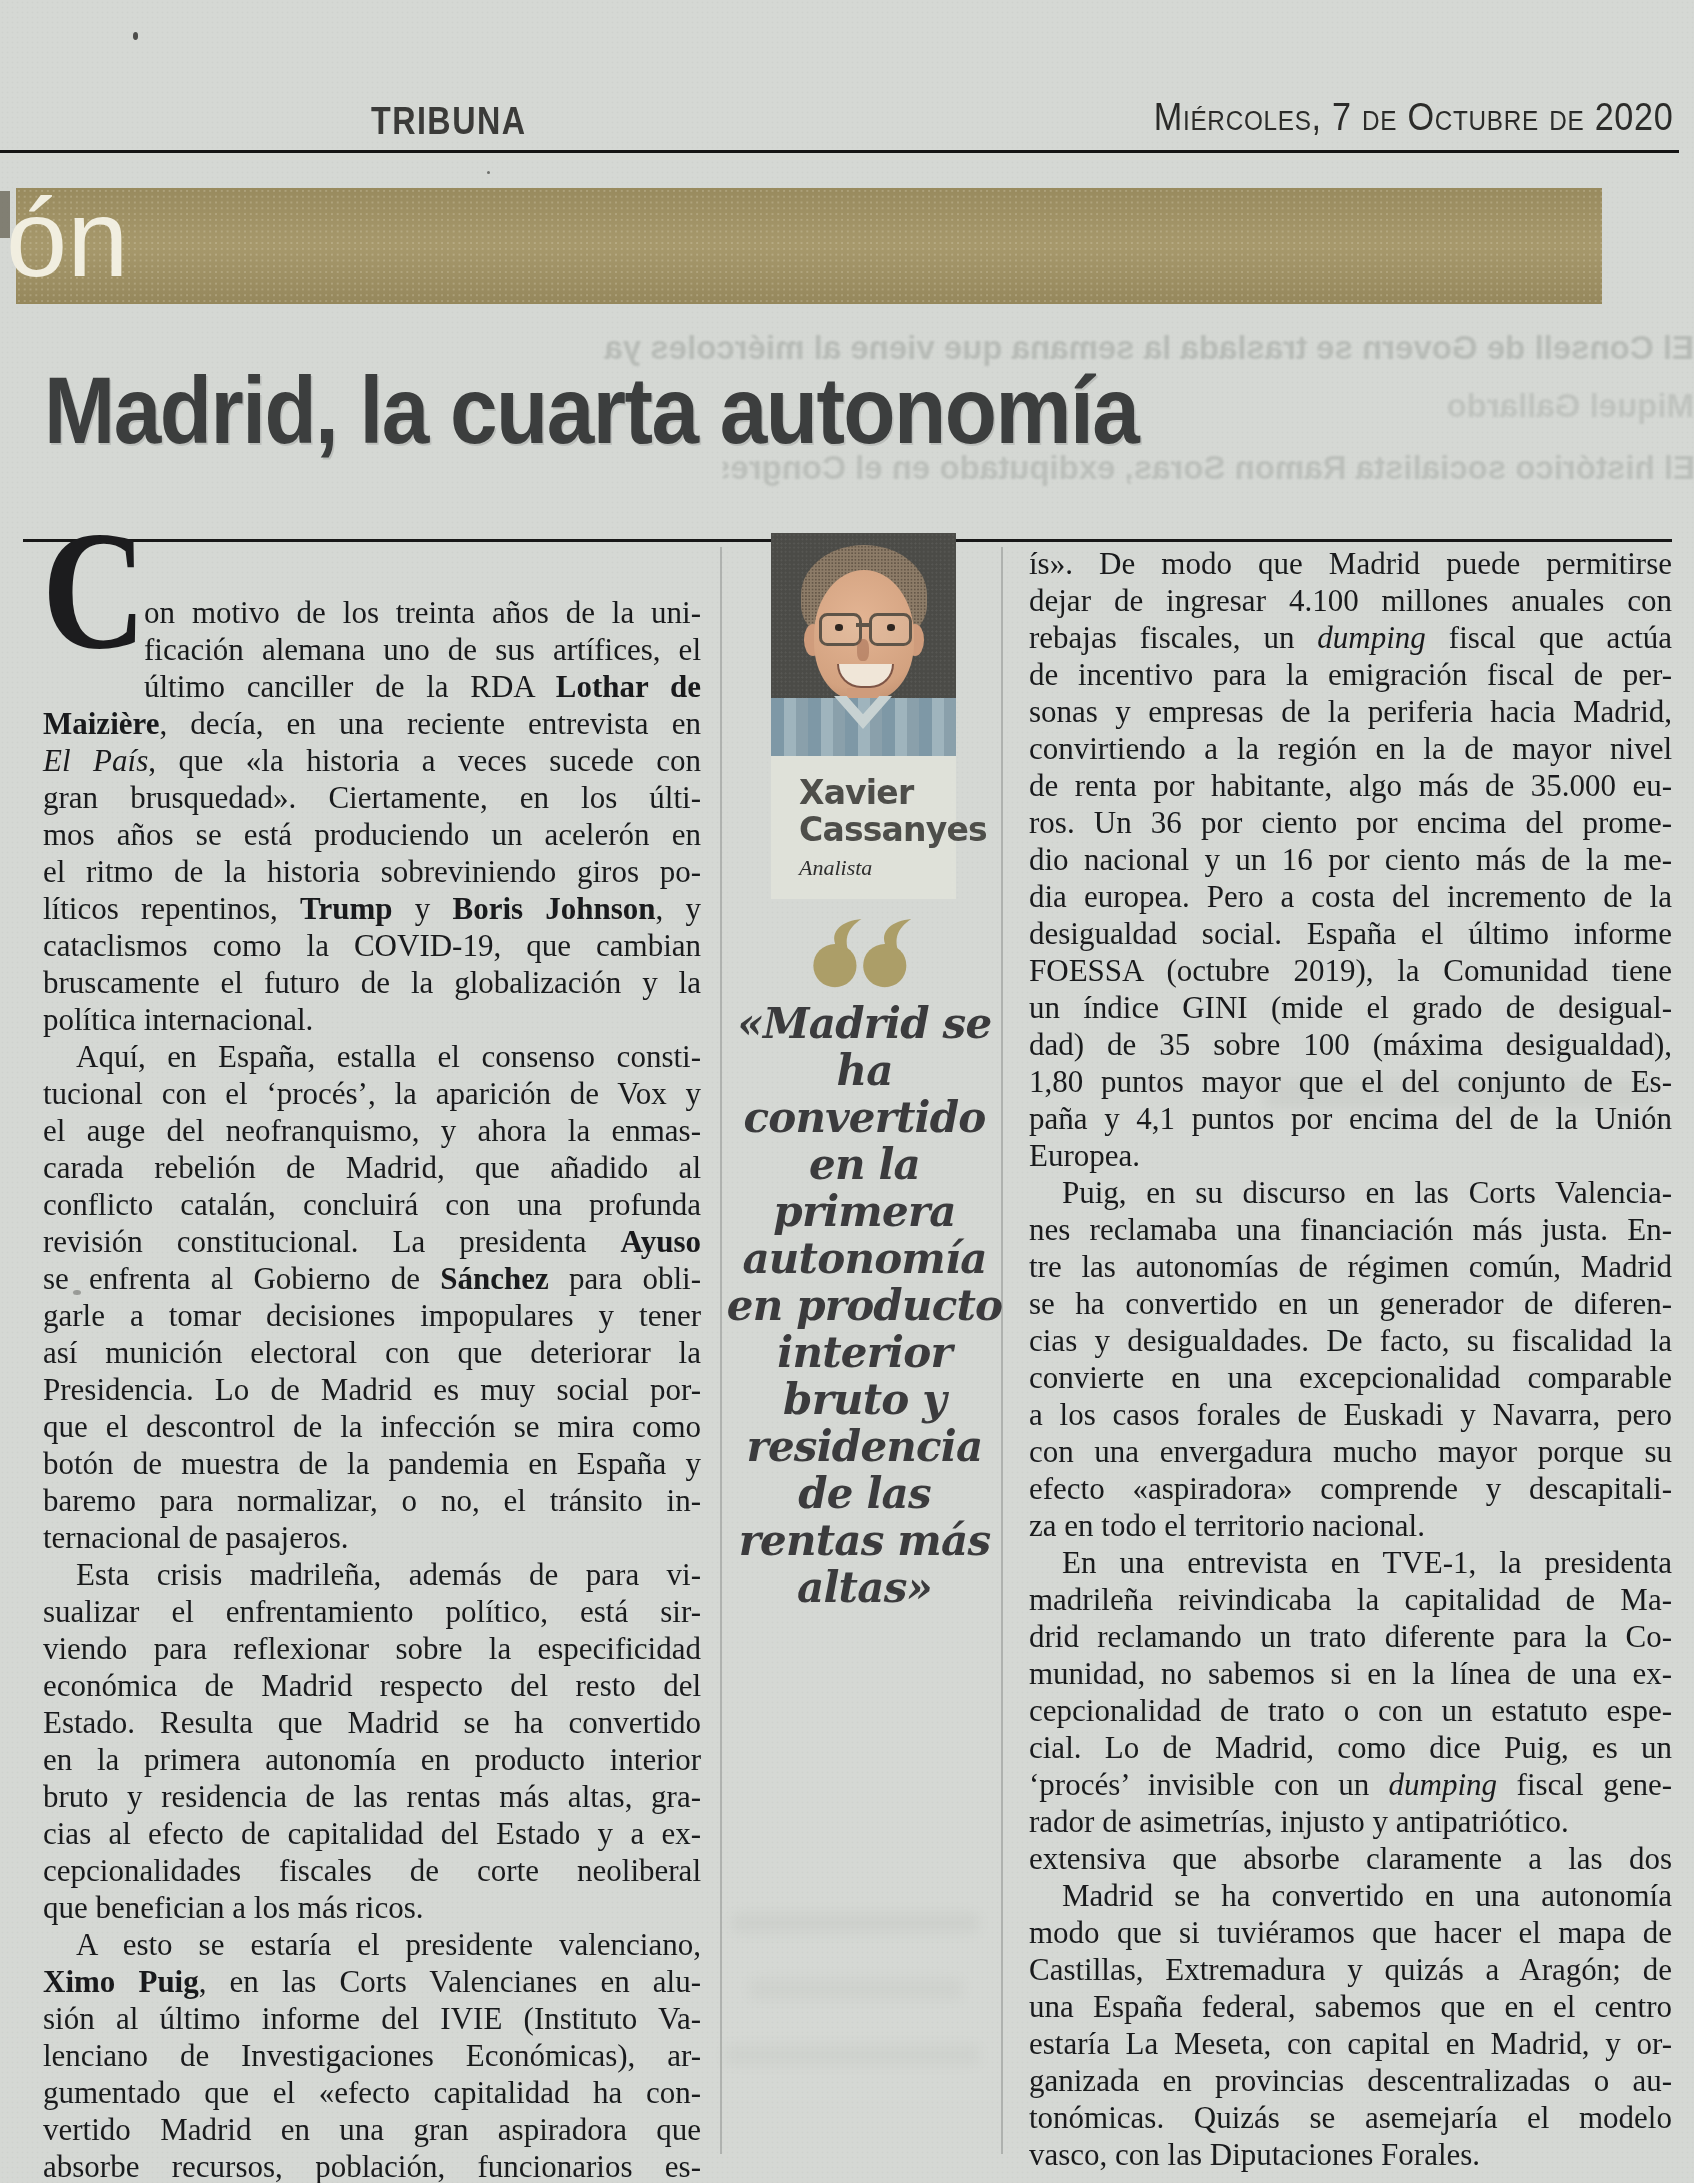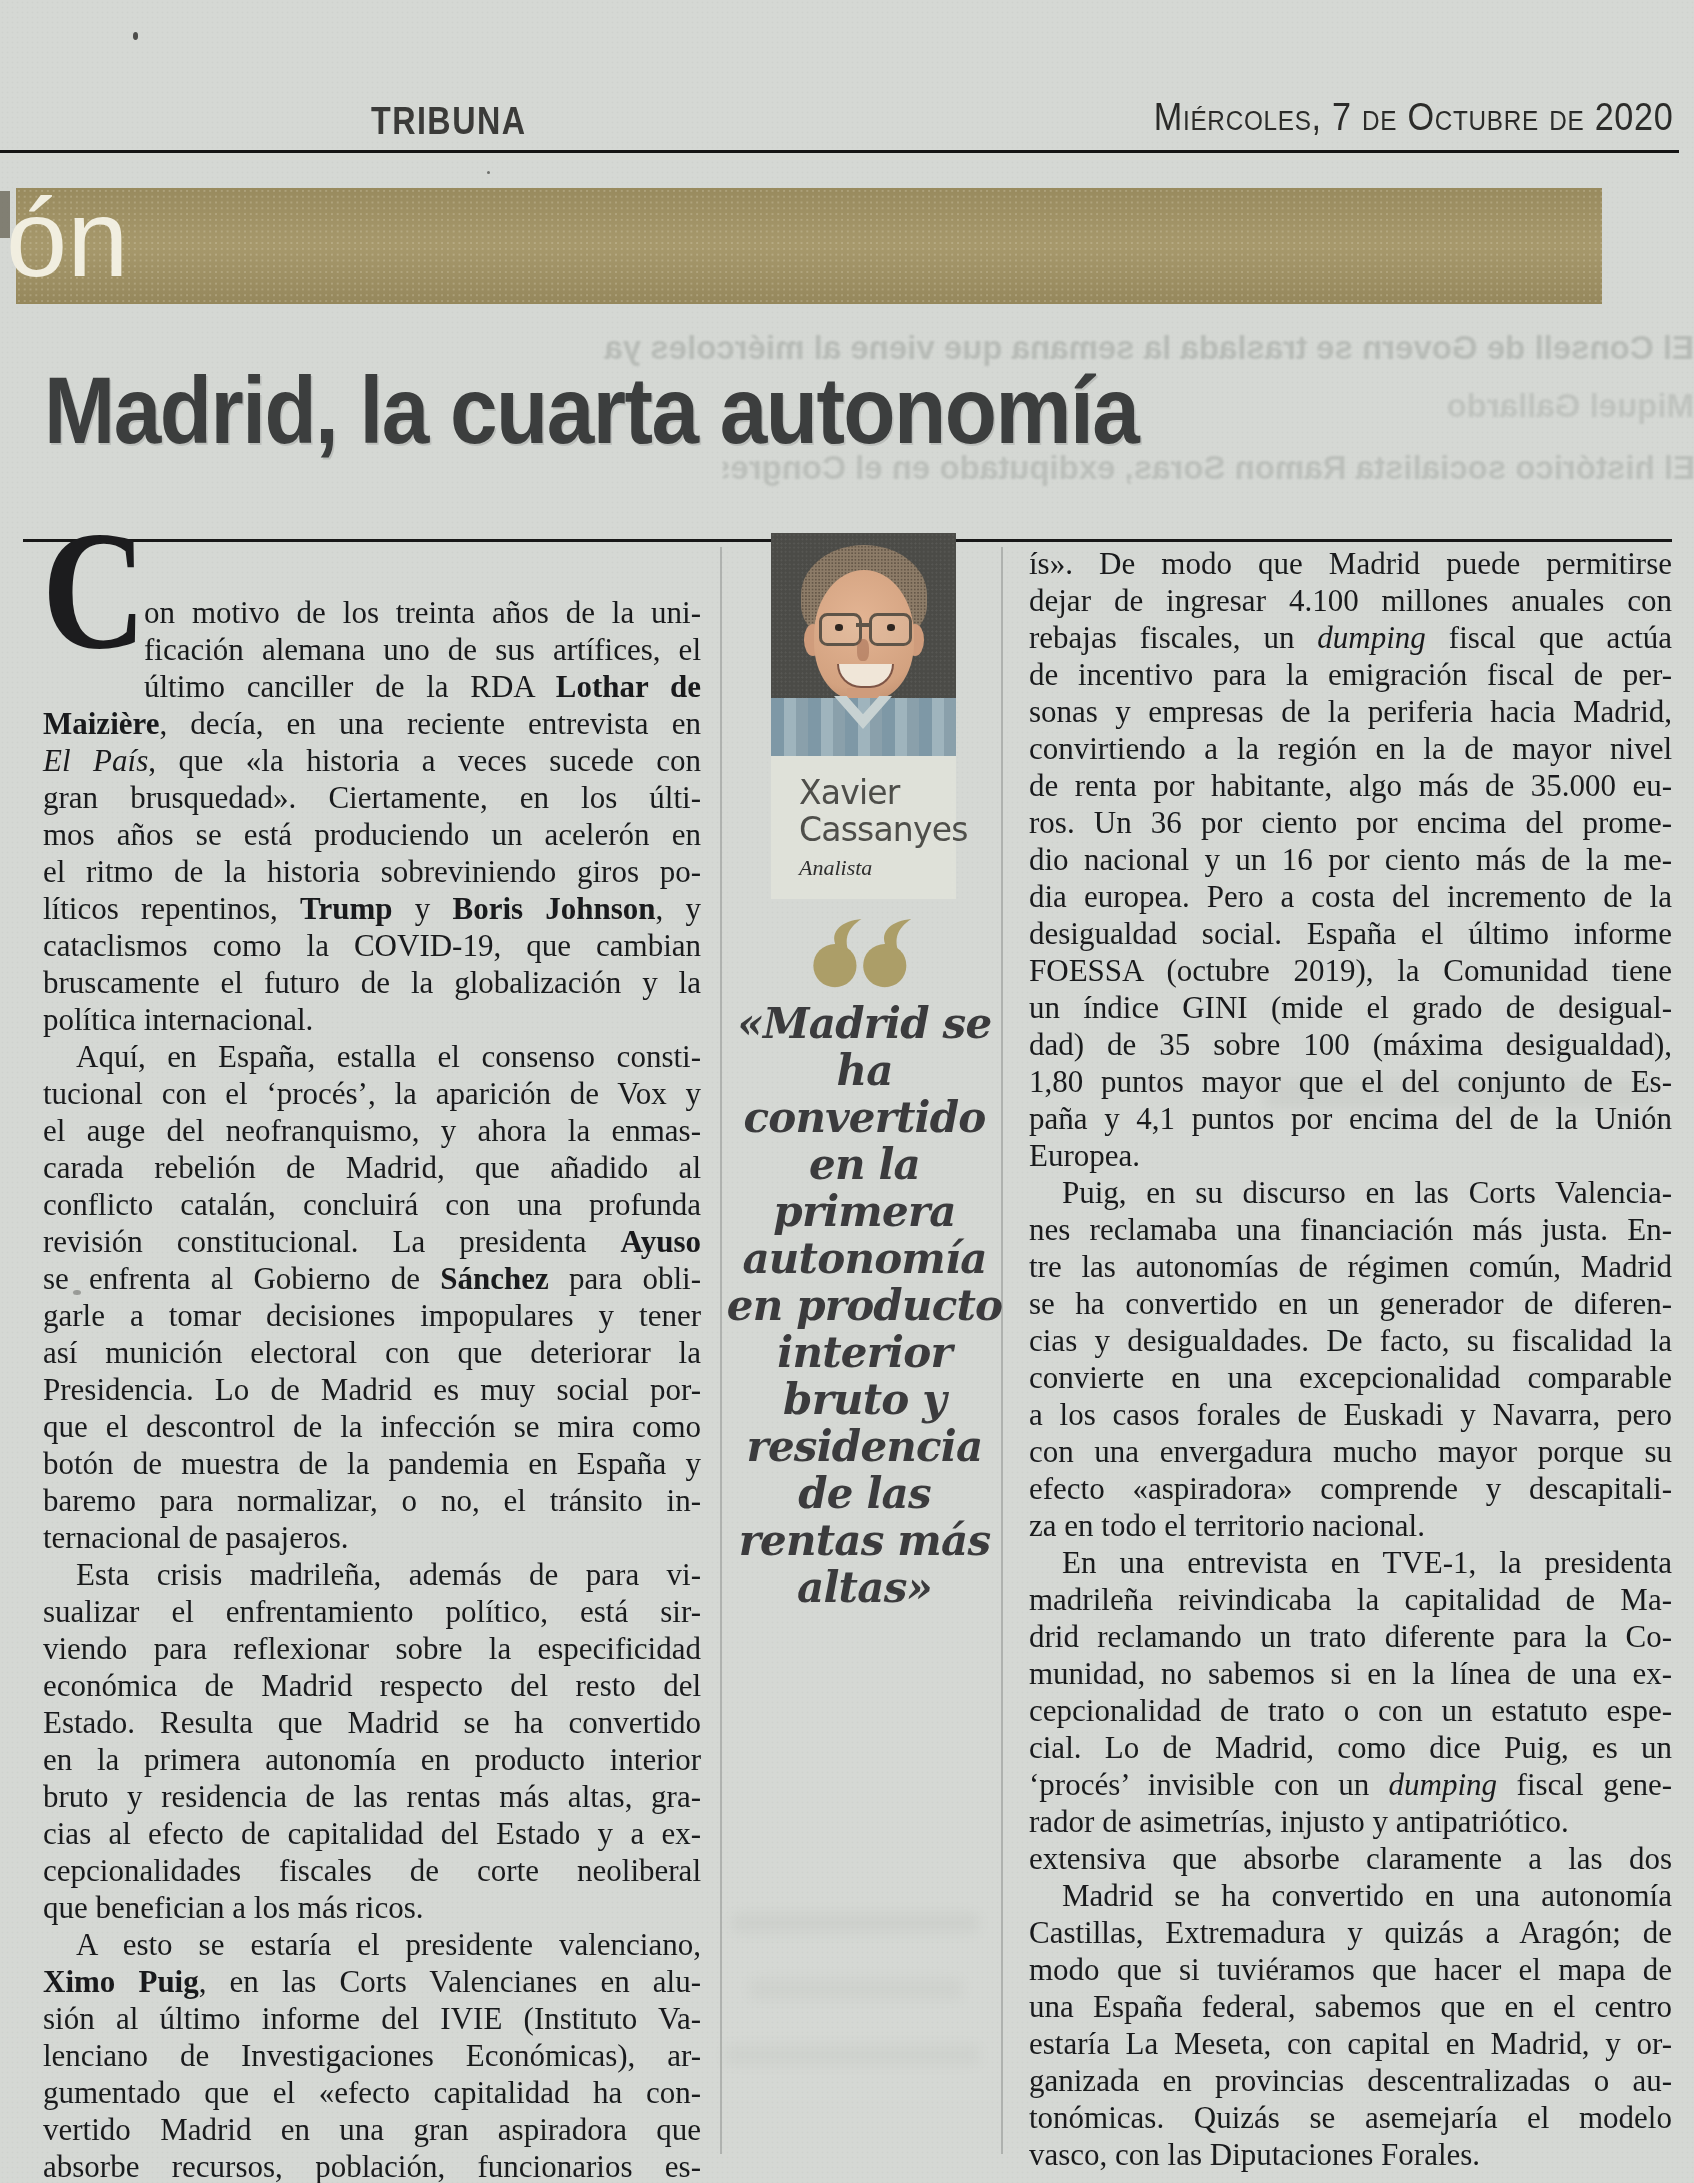--- a/index.html
+++ b/index.html
@@ -74,21 +74,21 @@
   .eye.le{left:13.3px;} .eye.re{left:65px;}
   .nose{position:absolute;left:86px;top:106px;width:11.6px;height:21.6px;border-radius:40%;background:rgba(150,95,70,.45);}
   .smile{position:absolute;left:66px;top:131px;width:53px;height:21.6px;border-radius:0 0 50px 50px;
         background:#f0e6d8;border:2.5px solid #7e5546;border-top:none;}
   .shirt{position:absolute;left:0;top:165px;width:185px;height:58px;
         background:repeating-linear-gradient(90deg,#7e98a6 0 13.3px,#9fb4bd 13.3px 25px,#8aa0ab 25px 37px);}
   .collar{position:absolute;left:63px;top:163px;width:58px;height:33px;background:#c8d2d2;
         clip-path:polygon(0 0,50% 100%,100% 0,78% 0,50% 55%,22% 0);}
   .neck{position:absolute;left:76px;top:155px;width:33px;height:21.6px;background:#cf9c7c;}
   .caption{width:185px;height:143px;background:#dfe1d9;padding:18.3px 0 0 28px;box-sizing:border-box;}
-  .cap-name{font-family:"DejaVu Sans","Liberation Sans",sans-serif;font-weight:400;font-size:33px;
+  .cap-name{font-family:"DejaVu Sans","Liberation Sans",sans-serif;font-weight:700;font-size:33px;
         line-height:37px;color:#4e4e4a;letter-spacing:-0.8px;}
   .cap-role{font-family:"Liberation Serif",serif;font-style:italic;font-size:22px;line-height:40px;color:#2e2e2e;}
   
   .quote-mark{position:absolute;left:810px;top:919px;width:103px;height:70px;}
   .pull-quote{position:absolute;left:725px;top:1000px;width:279px;text-align:center;
         font-family:"DejaVu Serif","Liberation Serif",serif;font-style:italic;font-weight:700;
         font-size:42px;color:#3b3b3d;letter-spacing:-0.8px;}
   .qline{height:47px;line-height:47px;}
 </style>
 </head>
@@ -199,22 +199,22 @@
       <div class="bline indent">En una entrevista en TVE-1, la presidenta</div>
       <div class="bline">madrileña reivindicaba la capitalidad de  Ma-</div>
       <div class="bline">drid reclamando un trato diferente para la Co-</div>
       <div class="bline">munidad, no sabemos si en la línea de una ex-</div>
       <div class="bline">cepcionalidad de trato o con un estatuto espe-</div>
       <div class="bline">cial. Lo de Madrid, como dice Puig, es un</div>
       <div class="bline">‘procés’ invisible con un <i>dumping</i> fiscal gene-</div>
       <div class="bline end">rador de asimetrías, injusto y antipatriótico.</div>
       <div class="bline">extensiva que absorbe claramente a las dos</div>
       <div class="bline indent">Madrid se ha convertido en una autonomía</div>
+      <div class="bline">modo que si tuviéramos que hacer el mapa de</div>
       <div class="bline">Castillas, Extremadura y quizás a Aragón; de</div>
-      <div class="bline">modo que si tuviéramos que hacer el mapa de</div>
       <div class="bline">una España federal, sabemos que en el centro</div>
       <div class="bline">estaría La Meseta, con capital en Madrid, y or-</div>
       <div class="bline">ganizada en provincias descentralizadas o au-</div>
       <div class="bline">tonómicas. Quizás se asemejaría el modelo</div>
       <div class="bline end">vasco, con las Diputaciones Forales.</div>
     </div>
 
   <div class="author-card">
     <div class="photo">
       <div class="hair"></div>

